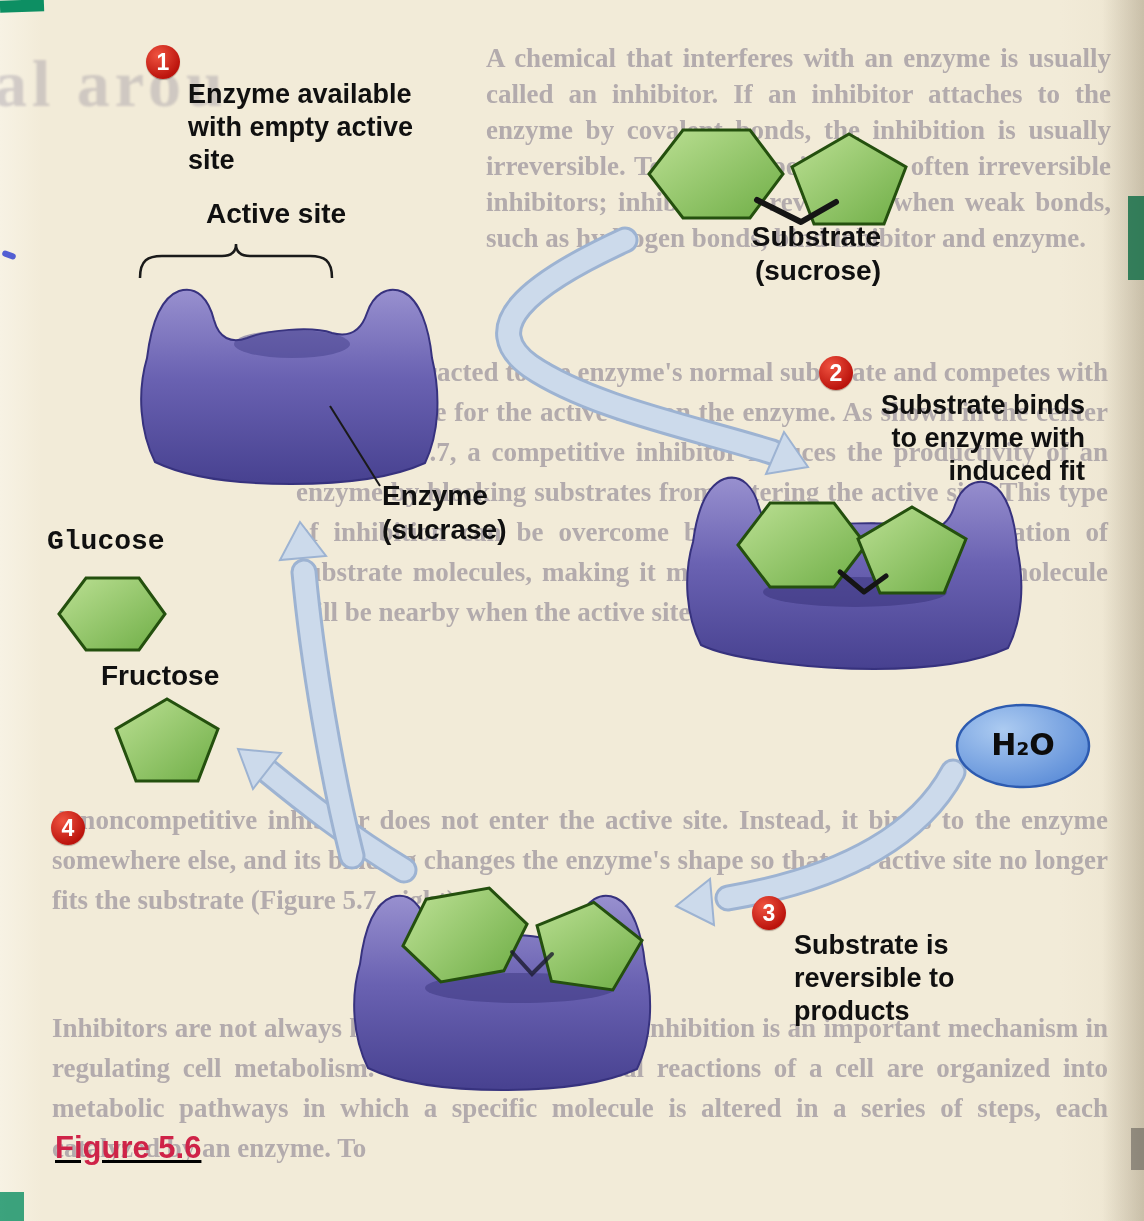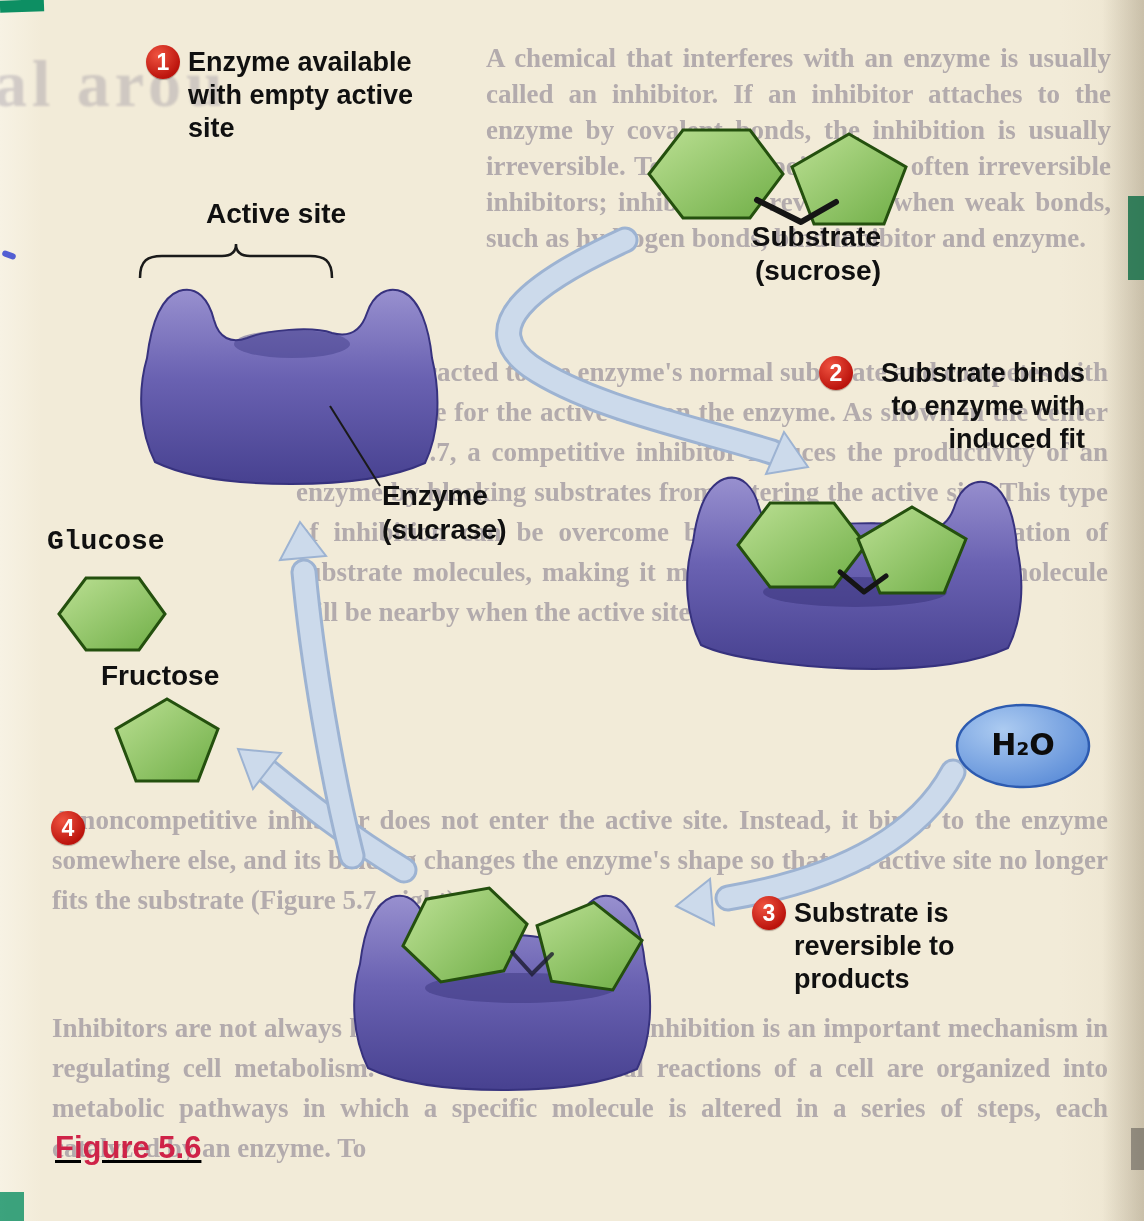--- a/index.html
+++ b/index.html
@@ -15,21 +15,21 @@
     filter:blur(0.5px);
   }
   .ghost-heading{
     position:absolute;z-index:0;color:rgba(120,112,135,0.28);
     font-family:"Liberation Serif",serif;font-weight:700;font-size:66px;letter-spacing:5px;
     filter:blur(1px);
   }
   svg.canvas{position:absolute;left:0;top:0;z-index:1;}
   .label{position:absolute;z-index:2;color:#101010;font-weight:600;font-size:28px;line-height:1.2;}
   .label.center{text-align:center;}
-  .step-text{position:absolute;z-index:2;color:#101010;font-weight:600;font-size:27px;line-height:1.22;}
+  .step-text{position:absolute;z-index:2;color:#101010;font-weight:600;font-size:27px;line-height:1.22;margin-top:32px;}
   .badge{
     position:absolute;z-index:2;width:34px;height:34px;border-radius:50%;
     background:radial-gradient(circle at 35% 30%, #ef5340, #bb130c 72%);
     color:#ffffff;display:flex;align-items:center;justify-content:center;
     font-size:23px;font-weight:700;box-shadow:0 1px 1px rgba(60,20,10,0.35);
   }
   .water-label{
     position:absolute;z-index:2;color:#0c0c0c;font-weight:600;font-size:30px;
     font-family:"DejaVu Sans",sans-serif;text-align:center;
   }

